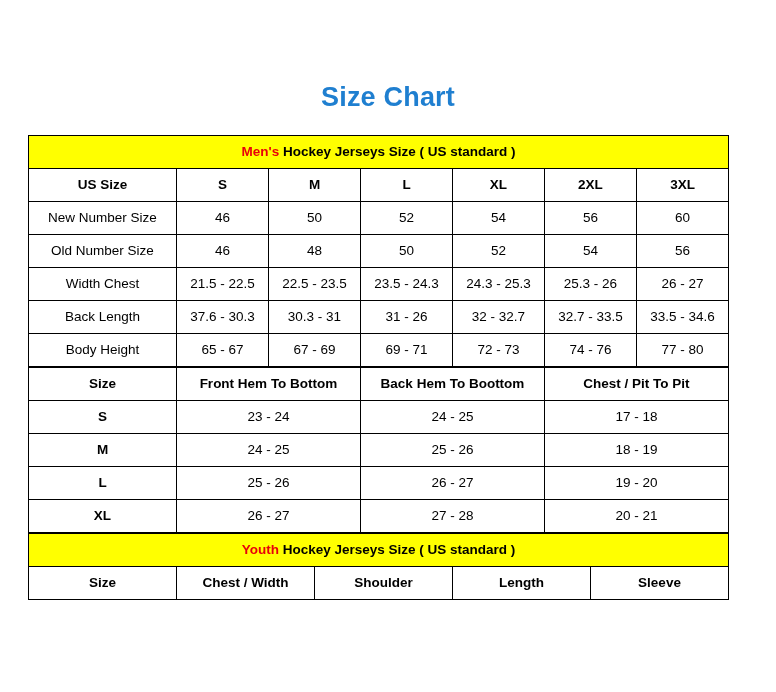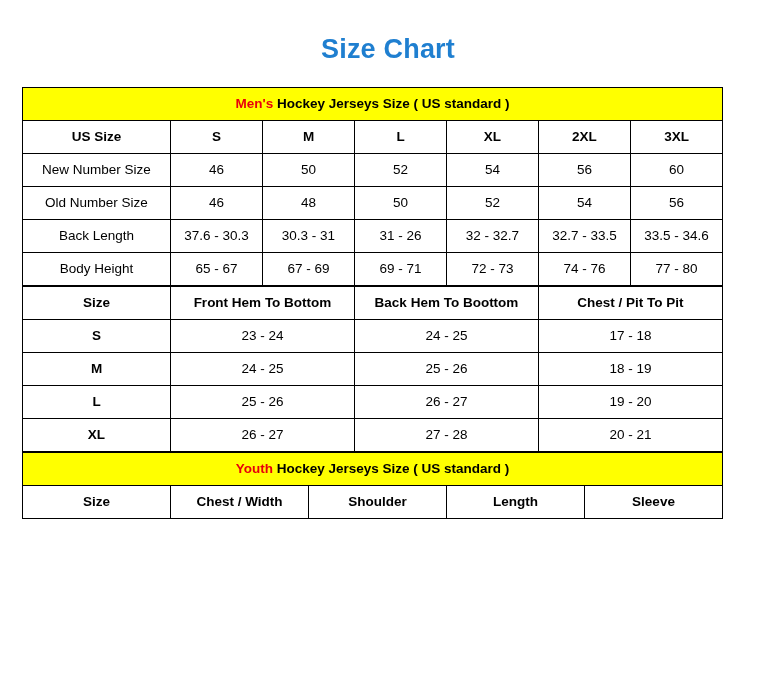--- a/index.html
+++ b/index.html
@@ -19,26 +19,26 @@
     width: 776px;
     height: 692px;
     background: #ffffff;
   }
   .title {
     text-align: center;
     color: #1F7FD0;
     font-size: 27px;
     font-weight: bold;
     letter-spacing: 0.2px;
-    padding-top: 35px;
+    padding-top: 83px;
     padding-bottom: 0;
     line-height: 1.1;
   }
   .chart-wrap {
-    margin: 22px 38px 0 22px;
+    margin: 22px 38px 0 28px;
   }
   table.size-table {
     border-collapse: collapse;
     width: 700px;
     table-layout: fixed;
   }
   table.size-table td {
     border: 1px solid #000000;
     text-align: center;
     vertical-align: middle;
@@ -110,20 +110,29 @@
           <td>60</td>
         </tr>
         <tr>
           <td class="rowlabel">Old Number Size</td>
           <td>46</td>
           <td>48</td>
           <td>50</td>
           <td>52</td>
           <td>54</td>
           <td>56</td>
+        </tr>
+        <tr>
+          <td class="rowlabel">Width Chest</td>
+          <td>21.5 - 22.5</td>
+          <td>22.5 - 23.5</td>
+          <td>23.5 - 24.3</td>
+          <td>24.3 - 25.3</td>
+          <td>25.3 - 26</td>
+          <td>26 - 27</td>
         </tr>
         <tr>
           <td class="rowlabel">Back Length</td>
           <td>37.6 - 30.3</td>
           <td>30.3 - 31</td>
           <td>31 - 26</td>
           <td>32 - 32.7</td>
           <td>32.7 - 33.5</td>
           <td>33.5 - 34.6</td>
         </tr>

